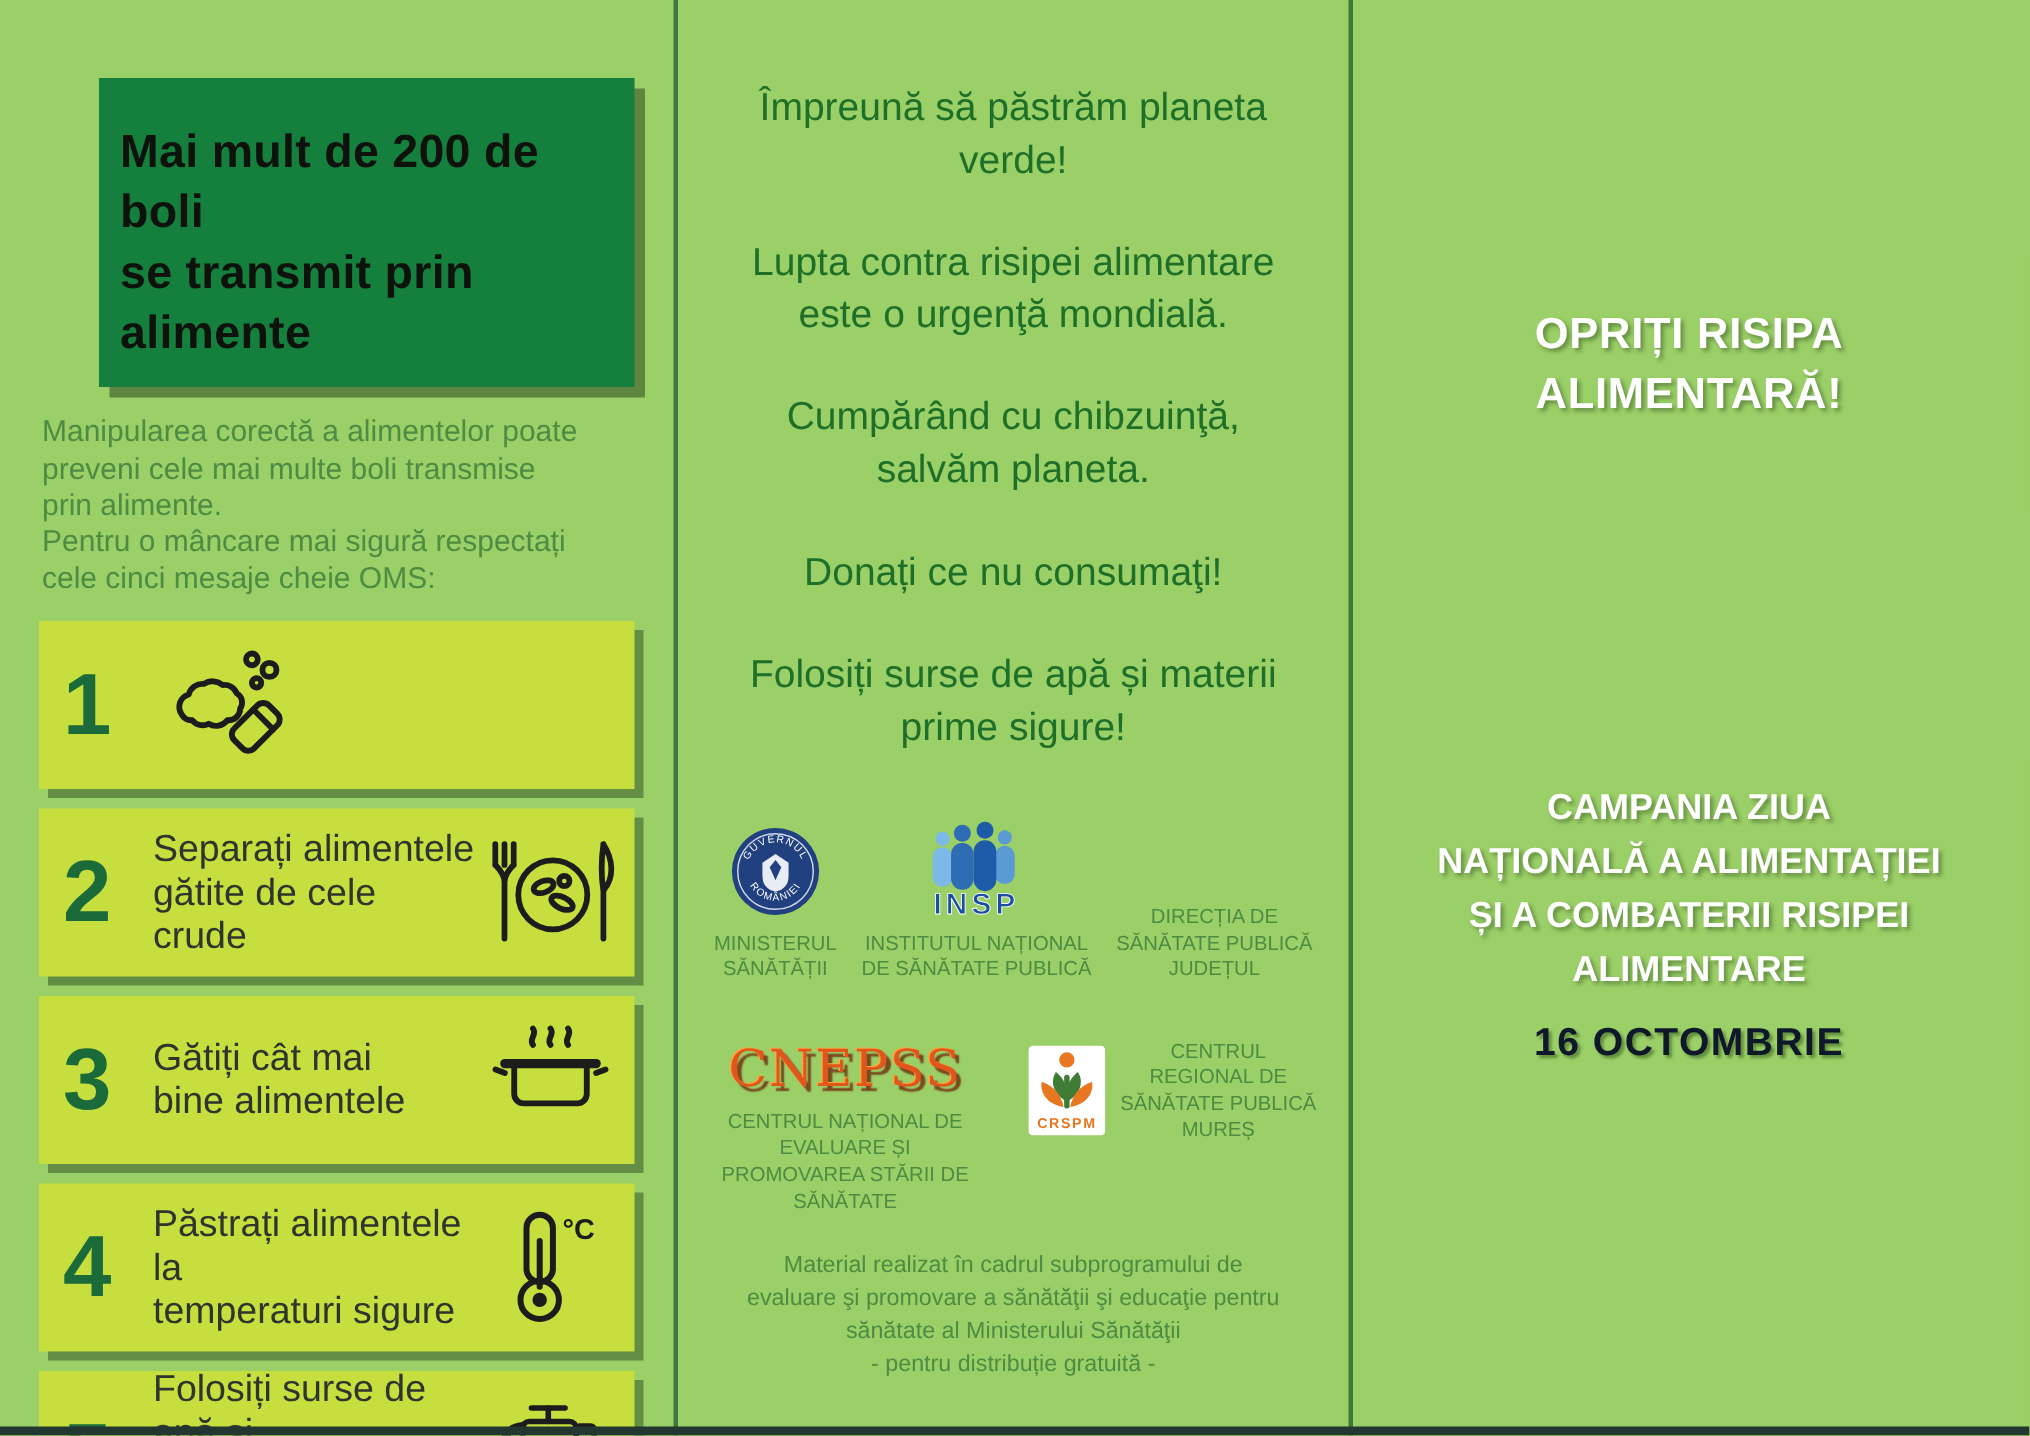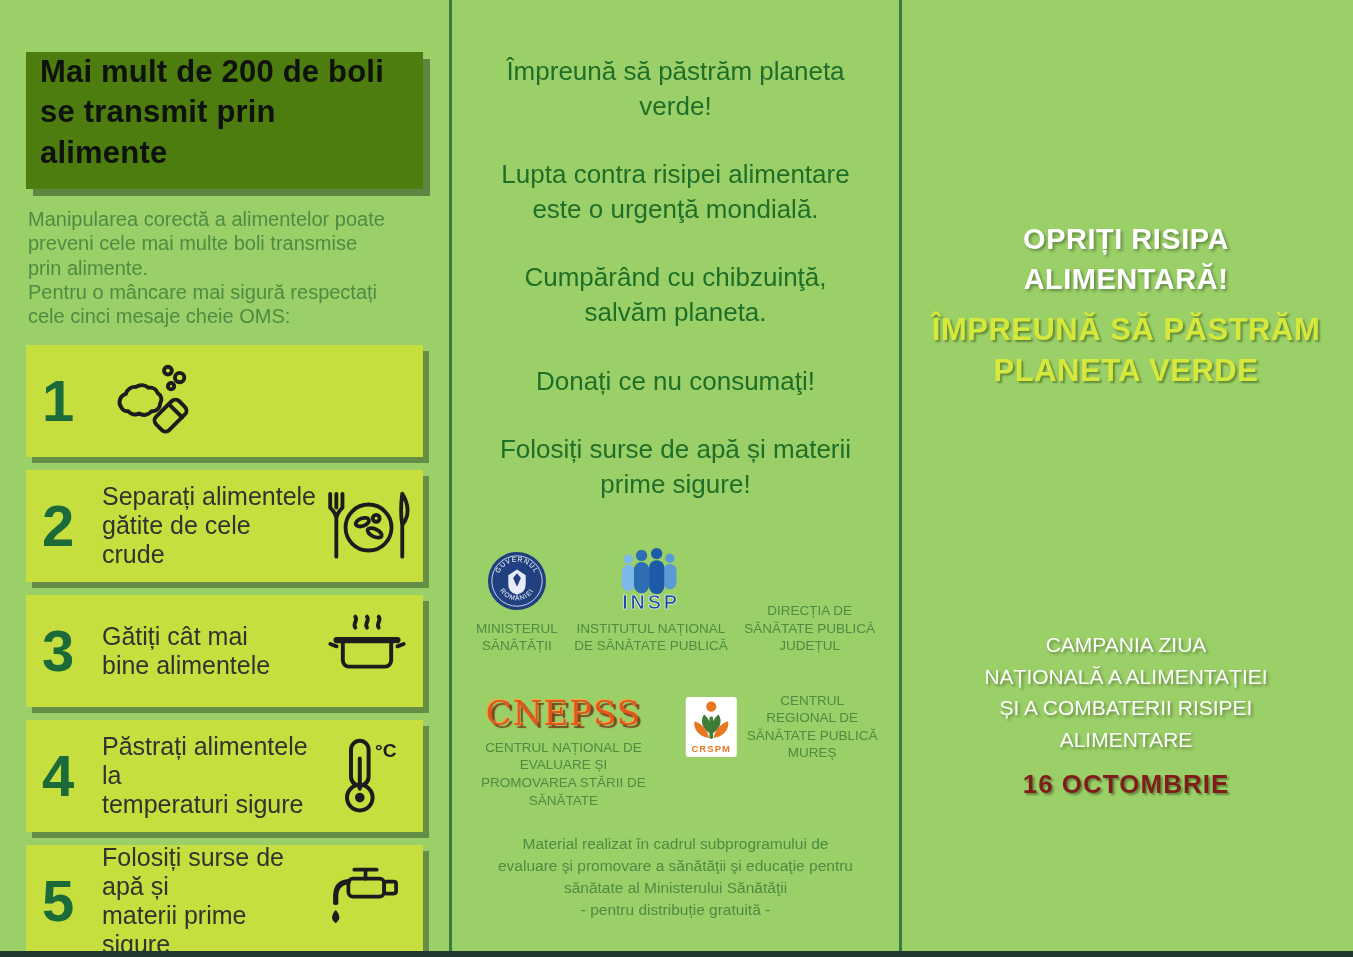--- a/index.html
+++ b/index.html
@@ -5,27 +5,28 @@
   html,body {margin:0; padding:0;}
   body {
     width:1353px; height:957px; position:relative; overflow:hidden;
     background:#9bcf67;
     font-family:"Liberation Sans", sans-serif;
   }
   .page {display:flex; width:1353px; height:957px;}
   .col {box-sizing:border-box; height:100%;}
   .col-left  {width:452px; border-right:3px solid #3c7a3e; padding:0 26px;}
   .col-mid   {width:450px; border-right:3px solid #3c7a3e; padding:0 20px; text-align:center;}
-  .col-right {width:448px; padding:16px 24px; text-align:center;}
+  .col-right {width:448px; padding:0 24px; text-align:center;}
   .pre {white-space:pre-line;}
 
   
   .title-box {
-    margin-top:52px; background:#4d7c0f; padding:0 14px 16px;
+    margin-top:52px; background:#15803d; padding:29px 14px 16px;
     box-shadow:7px 7px 0 rgba(45,75,35,0.55);
+    margin-left:40px;
   }
   .title-box .t {font-size:31px; font-weight:bold; color:#0e120d; line-height:1.3; letter-spacing:.2px;}
   .intro {margin:18px 2px 16px; font-size:20px; color:#4d8c42; line-height:1.22; text-align:left;}
   .item {
     background:#c6df3e; box-shadow:6px 6px 0 rgba(45,75,35,0.5);
     height:112px; margin-bottom:13px; display:flex; align-items:center;
     padding:0 8px 0 16px; box-sizing:border-box;
   }
   .item .num {font-size:58px; font-weight:bold; color:#1b6a3a; width:60px; flex:none; line-height:1;}
   .item .lbl {flex:1; font-size:25px; color:#2e352d; line-height:1.16; text-align:left;}
@@ -45,23 +46,23 @@
     color:#e0561c; text-shadow:-1px -1px 0 #f6a93c, 3px 3px 1px rgba(110,30,5,0.75);
   }
   .crspm-block {display:flex; flex-direction:row; align-items:center; gap:8px;}
   .mid-footer {margin-top:24px; font-size:15.5px; color:#4d8c42; line-height:1.42;}
 
   
   .stop-title {margin-top:203px; font-size:29px; font-weight:bold; color:#ffffff; line-height:1.38;
                text-shadow:2px 2px 3px rgba(30,60,20,0.45); letter-spacing:.5px;}
   .stop-sub {margin-top:10px; font-size:31px; font-weight:bold; color:#d6e83c; line-height:1.33;
              text-shadow:2px 2px 2px rgba(50,85,25,0.55); letter-spacing:.5px;}
-  .campaign {margin-top:238px; font-size:21px; font-weight:normal; color:#ffffff; line-height:1.5;
+  .campaign {margin-top:238px; font-size:24px; font-weight:bold; color:#ffffff; line-height:1.5;
              text-shadow:2px 2px 3px rgba(30,60,20,0.45);}
-  .camp-date {margin-top:14px; font-size:26px; font-weight:bold; color:#7f1d1d; letter-spacing:1px;
+  .camp-date {margin-top:14px; font-size:26px; font-weight:bold; color:#0f172a; letter-spacing:1px;
               text-shadow:2px 2px 2px rgba(50,85,25,0.55);text-align:center;}
 
   .bottom-bar {position:absolute; left:0; bottom:0; width:100%; height:6px; background:#223730;}
   svg text {font-family:"Liberation Sans", sans-serif;}
 </style>
 </head>
 <body>
 
 <div class="page">
 
@@ -233,22 +234,20 @@
 
     <div class="mid-footer pre">Material realizat în cadrul subprogramului de
 evaluare şi promovare a sănătăţii şi educaţie pentru
 sănătate al Ministerului Sănătăţii
 - pentru distribuție gratuită -</div>
   </div>
 
   <div class="col col-right">
     <div class="stop-title pre">OPRIȚI RISIPA
 ALIMENTARĂ!</div>
-    <div class="stop-sub pre">ÎMPREUNĂ SĂ PĂSTRĂM
-PLANETA VERDE</div>
     <div class="campaign pre">CAMPANIA ZIUA
 NAȚIONALĂ A ALIMENTAȚIEI
 ȘI A COMBATERII RISIPEI
 ALIMENTARE</div>
     <div class="camp-date">16 OCTOMBRIE</div>
   </div>
 
 </div>
 
 <div class="bottom-bar"></div>

